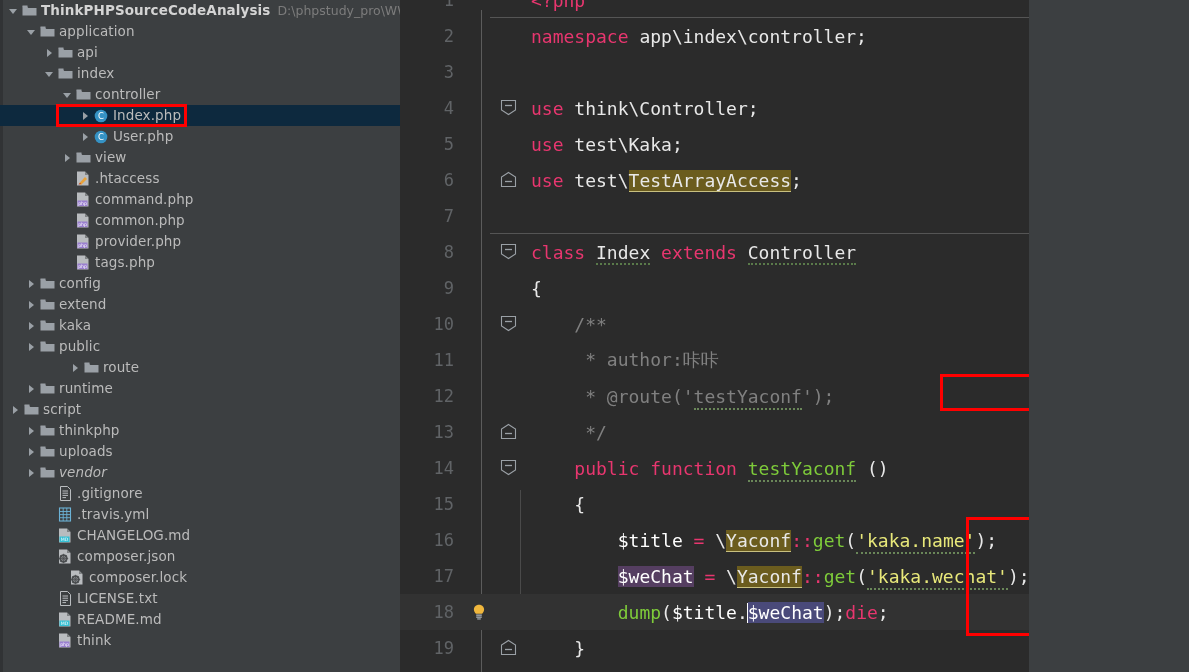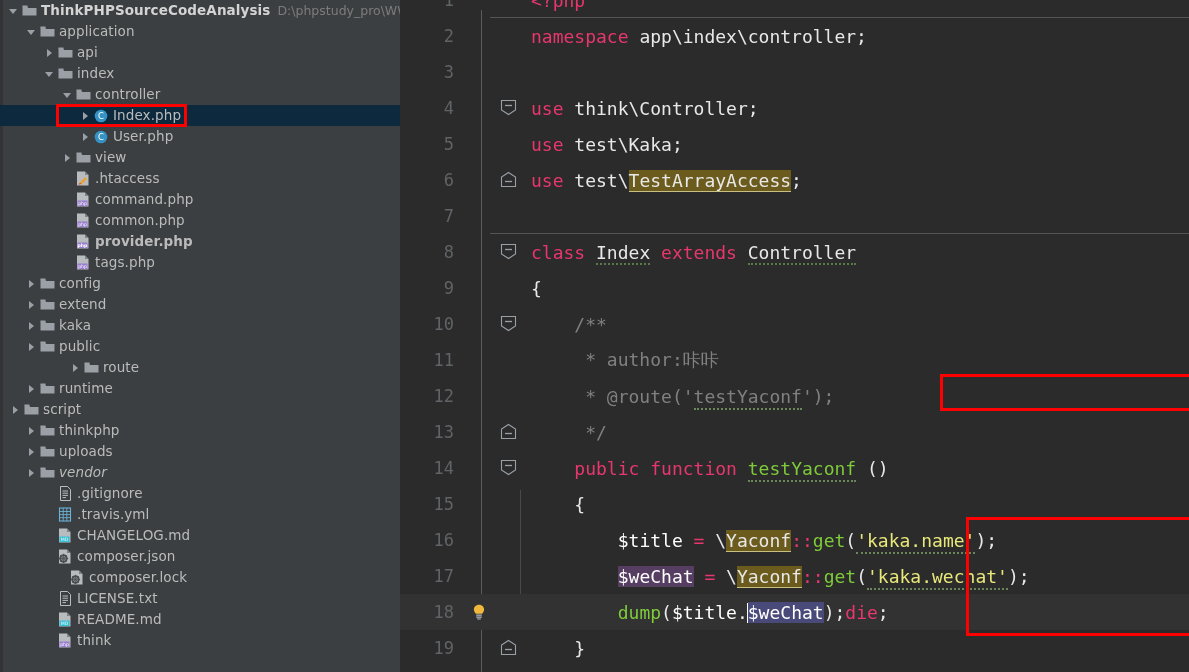--- a/index.html
+++ b/index.html
@@ -5,21 +5,21 @@
   * { box-sizing: border-box; }
   html, body {
     margin: 0; padding: 0;
     width: 1189px; height: 672px;
     overflow: hidden;
     background: #3c3f41;
     font-family: "DejaVu Sans", sans-serif;
     font-size: 13px;
     -webkit-font-smoothing: antialiased;
   }
-  #app { display: flex; width: 1189px; height: 672px; position: relative; }
+  #app { display: flex; width: 1029px; height: 672px; position: relative; }
 
   
   #sidebar {
     width: 400px; height: 672px;
     background: #3c3f41;
     position: relative;
     overflow: hidden;
     flex: 0 0 400px;
   }
   #sidebar-scroll-edge {
@@ -325,21 +325,21 @@
           <span class="tw-icon">
             <svg width="14" height="15" viewBox="0 0 14 15">
               <path d="M1 0.5 L9 0.5 L12.5 4 L12.5 14.5 L1 14.5 Z" fill="#b9bcbf"></path>
               <path d="M9 0.5 L12.5 4 L9 4 Z" fill="#7f8284"></path>
               <rect x="1.5" y="8.5" width="10" height="5.6" fill="#9a7fd0"></rect>
               <text x="6.5" y="13" font-size="4.6" font-family="DejaVu Sans, sans-serif" fill="#ffffff" text-anchor="middle">php</text>
             </svg>
           </span>
           <span class="tw-label">common.php</span>
         </div>
-        <div class="tree-row" style="padding-left: 60px; font-weight: bold;">
+        <div class="tree-row" style="padding-left: 60px;">
           <span class="tw-arrow"></span>
           <span class="tw-icon">
             <svg width="14" height="15" viewBox="0 0 14 15">
               <path d="M1 0.5 L9 0.5 L12.5 4 L12.5 14.5 L1 14.5 Z" fill="#b9bcbf"></path>
               <path d="M9 0.5 L12.5 4 L9 4 Z" fill="#7f8284"></path>
               <rect x="1.5" y="8.5" width="10" height="5.6" fill="#9a7fd0"></rect>
               <text x="6.5" y="13" font-size="4.6" font-family="DejaVu Sans, sans-serif" fill="#ffffff" text-anchor="middle">php</text>
             </svg>
           </span>
           <span class="tw-label">provider.php</span>

